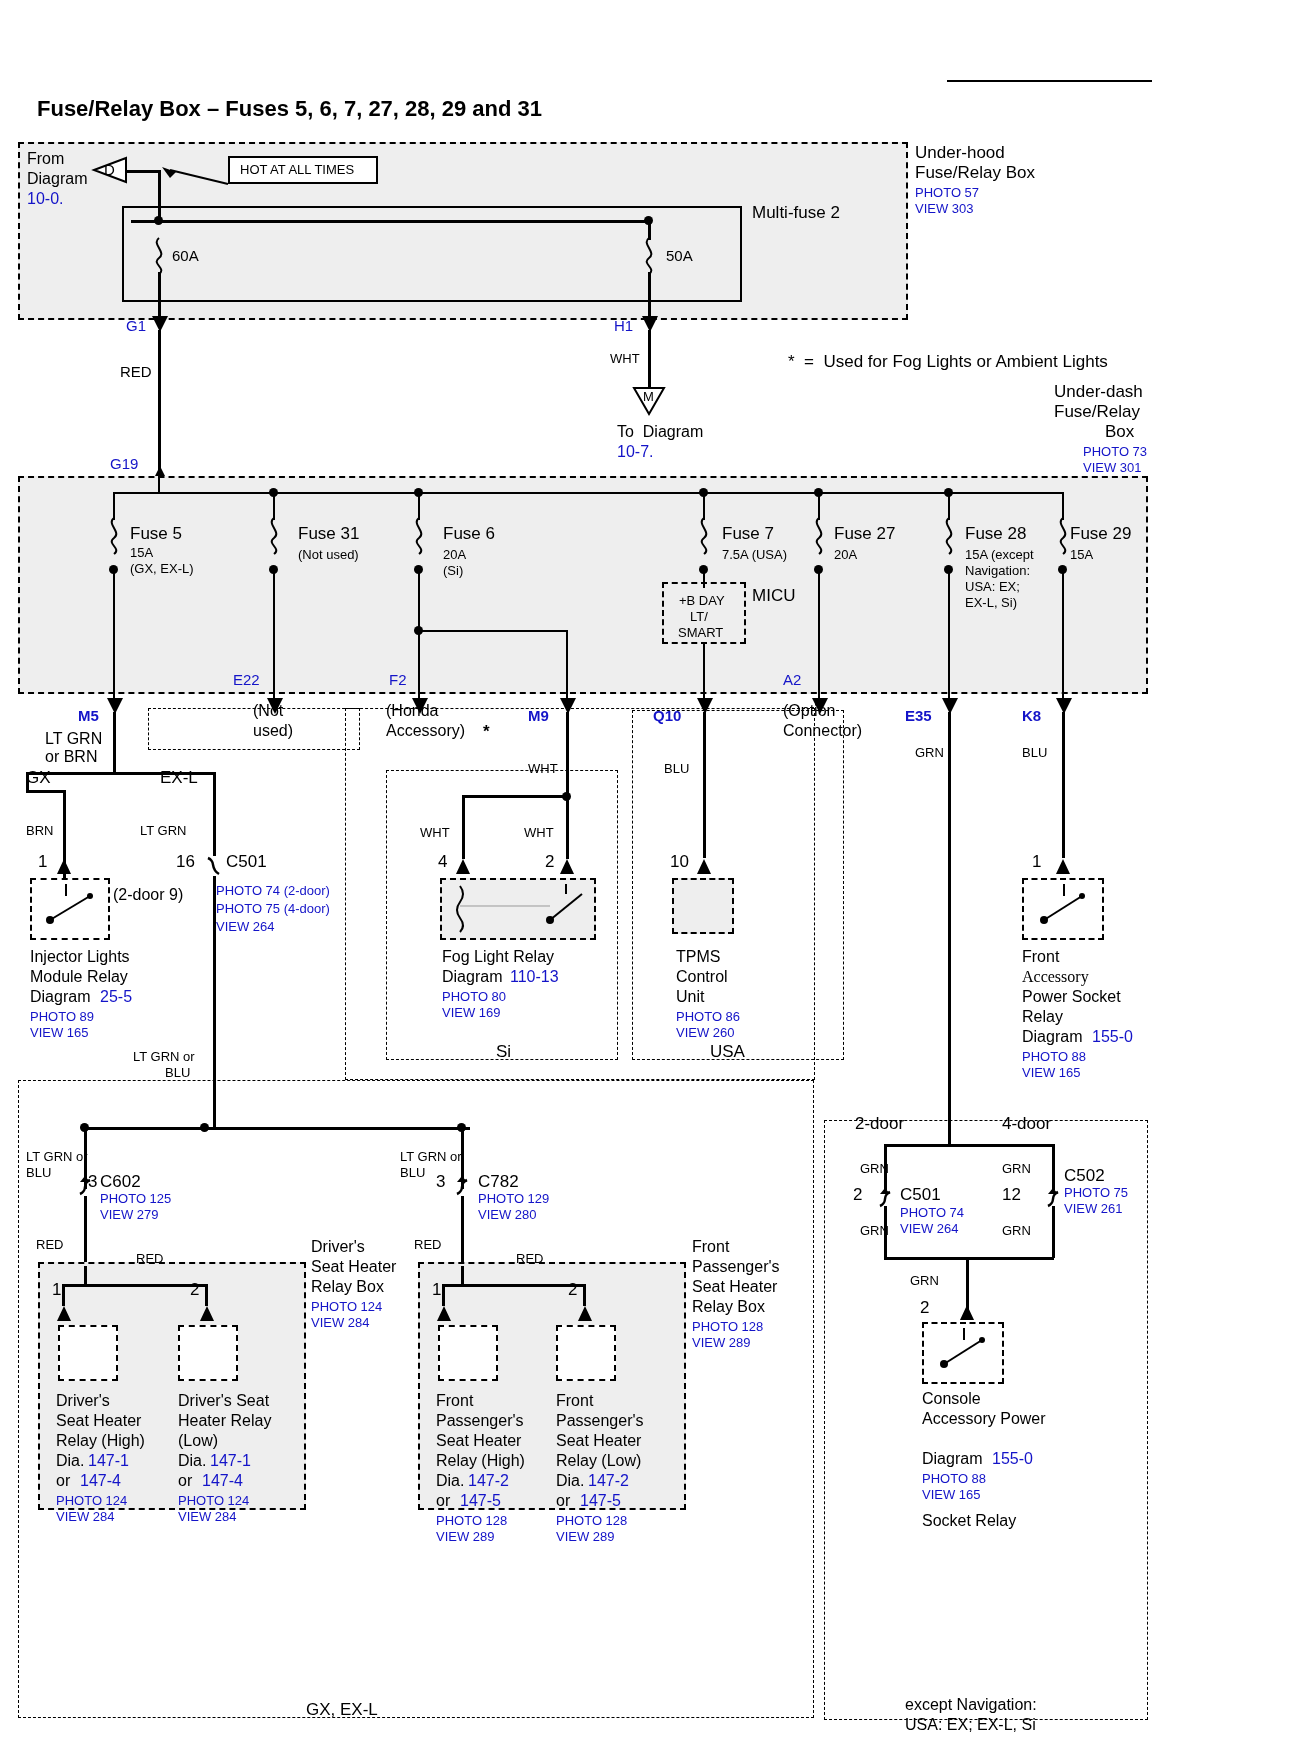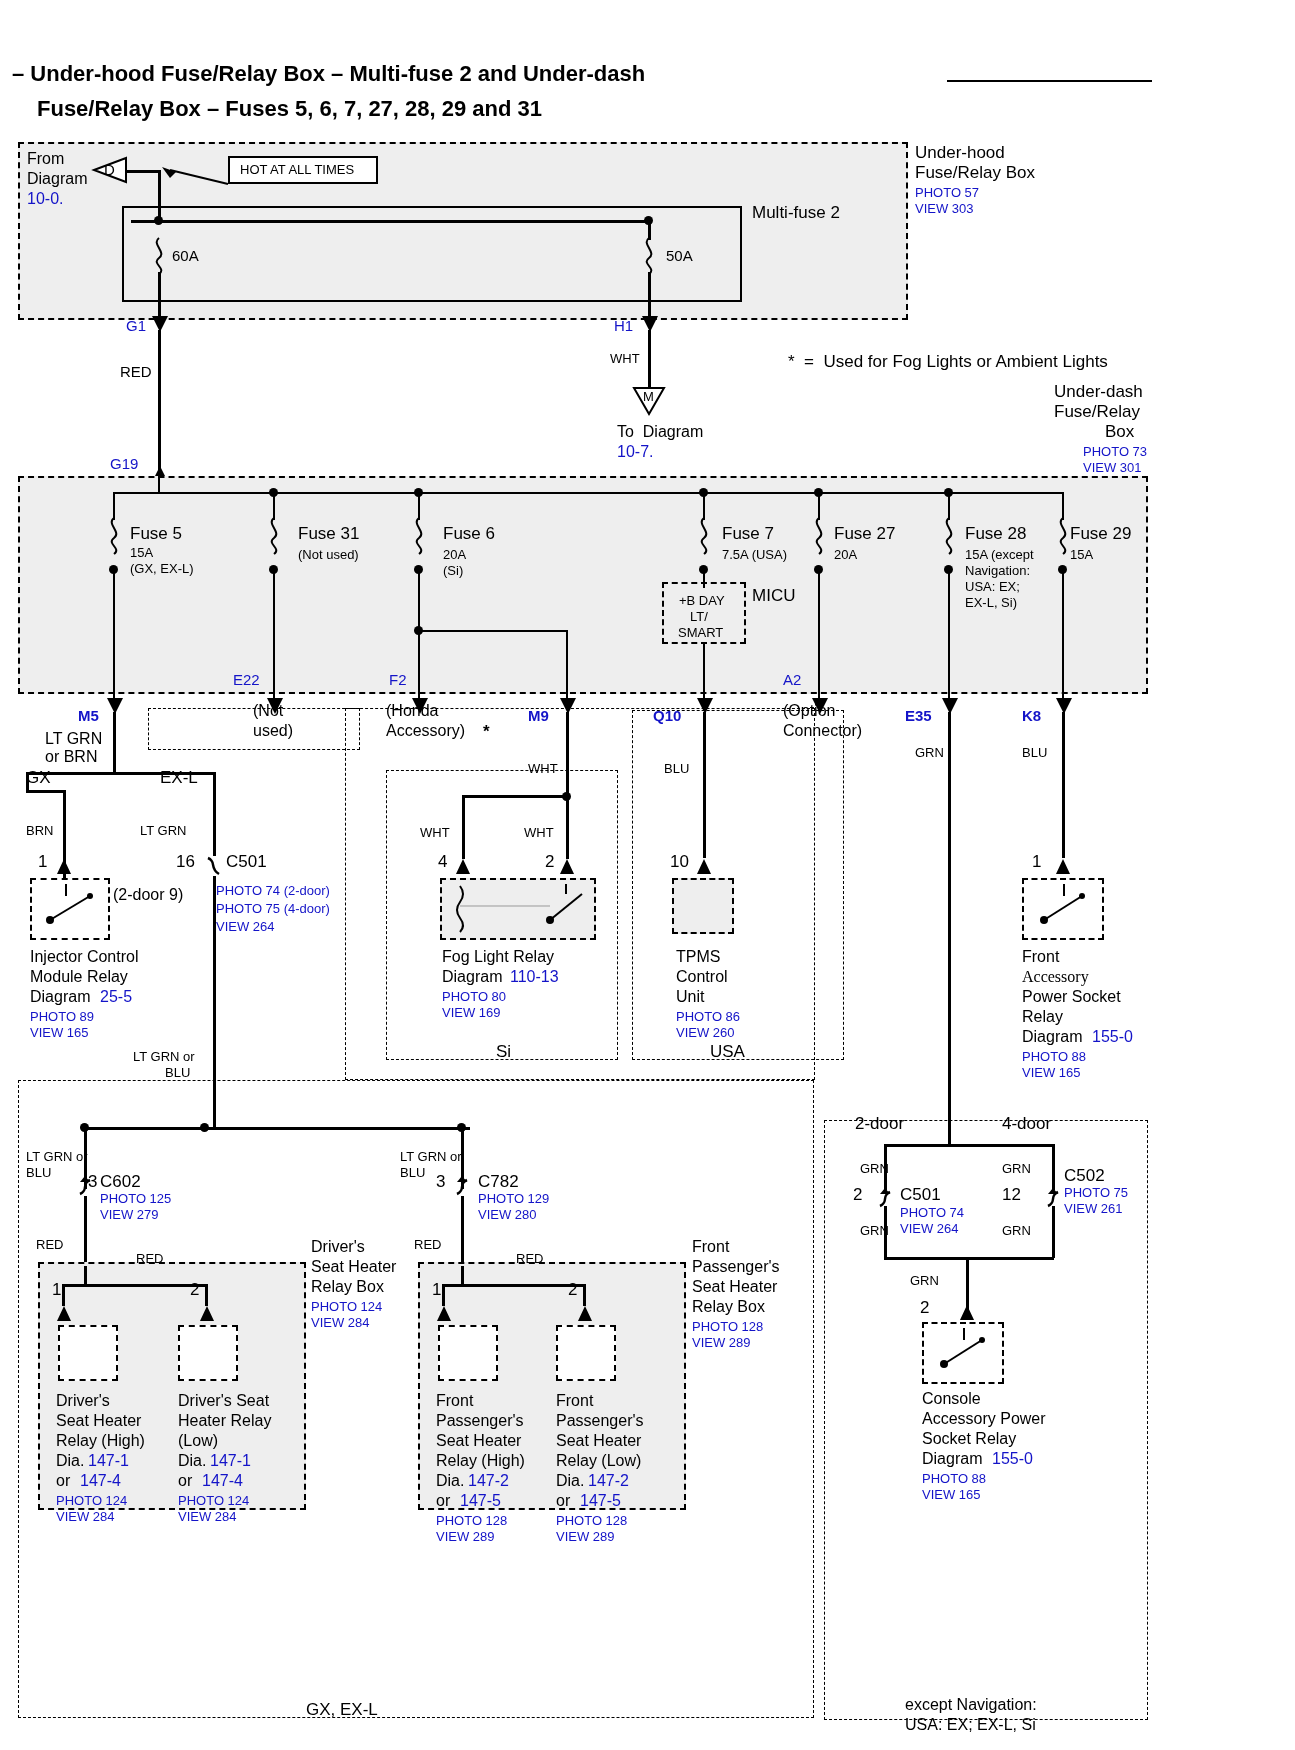--- a/index.html
+++ b/index.html
@@ -76,21 +76,20 @@
     width: 9px; height: 9px; border-radius: 50%;
     background: #000; 
   }
   svg { display: block; overflow: visible; }
 </style>
 </head>
 <body>
 
 <div id="page">
 
-  <div class="abs t subtitle" style="left:12px; top:62px;">– Under-hood Fuse/Relay Box – Multi-fuse 2 and Under-dash</div>
   <div class="abs t subtitle" style="left:37px; top:97px;">Fuse/Relay Box – Fuses 5, 6, 7, 27, 28, 29 and 31</div>
 
   <div class="abs wh-thin" style="left:947px; top:80px; width:205px;"></div>
 
   <div class="abs shaded" style="left:18px; top:142px; width:890px; height:178px;"></div>
 
   <div class="abs t lbl-lg" style="left:915px; top:143px;">Under-hood</div>
   <div class="abs t lbl-lg" style="left:915px; top:163px;">Fuse/Relay Box</div>
   <div class="abs t lbl-sm blue" style="left:915px; top:186px;">PHOTO 57</div>
   <div class="abs t lbl-sm blue" style="left:915px; top:202px;">VIEW 303</div>
@@ -390,21 +389,21 @@
 
   <div class="abs relaybox" style="left:30px; top:878px; width:80px; height:62px;">
     <svg width="76" height="58" viewBox="0 0 76 58">
       <circle cx="18" cy="40" r="4" fill="#000"></circle>
       <line x1="18" y1="40" x2="58" y2="16" stroke="#000" stroke-width="2"></line>
       <line x1="34" y1="4" x2="34" y2="16" stroke="#000" stroke-width="2"></line>
       <circle cx="58" cy="16" r="3" fill="#000"></circle>
     </svg>
   </div>
   <div class="abs wv" style="left:63px; top:858px; height:22px;"></div>
-  <div class="abs t lbl-md" style="left:30px; top:948px;">Injector Control</div>
+  <div class="abs t lbl-md" style="left:30px; top:948px;">Injector Lights</div>
   <div class="abs t lbl-md" style="left:30px; top:968px;">Module Relay</div>
   <div class="abs t lbl-md" style="left:30px; top:988px;">Diagram</div>
   <div class="abs t lbl-md blue" style="left:100px; top:988px;">25-5</div>
   <div class="abs t lbl-sm blue" style="left:30px; top:1010px;">PHOTO 89</div>
   <div class="abs t lbl-sm blue" style="left:30px; top:1026px;">VIEW 165</div>
 
   <div class="abs wv" style="left:213px; top:790px; height:66px;"></div>
   <div class="abs t lbl-lg" style="left:176px; top:852px;">16</div>
   <div class="abs" style="left:205px; top:856px;">
     <svg width="18" height="22" viewBox="0 0 18 22">
@@ -685,19 +684,19 @@
   <div class="abs relaybox" style="left:922px; top:1322px; width:82px; height:62px;">
     <svg width="78" height="58" viewBox="0 0 78 58">
       <circle cx="20" cy="40" r="4" fill="#000"></circle>
       <line x1="20" y1="40" x2="58" y2="16" stroke="#000" stroke-width="2"></line>
       <line x1="40" y1="4" x2="40" y2="16" stroke="#000" stroke-width="2"></line>
       <circle cx="58" cy="16" r="3" fill="#000"></circle>
     </svg>
   </div>
   <div class="abs t lbl-md" style="left:922px; top:1390px;">Console</div>
   <div class="abs t lbl-md" style="left:922px; top:1410px;">Accessory Power</div>
-  <div class="abs t lbl-md" style="left:922px; top:1430px;">Socket Relay</div>
+  <div class="abs t lbl-md" style="left:922px; top:1512px;">Socket Relay</div>
   <div class="abs t lbl-md" style="left:922px; top:1450px;">Diagram</div>
   <div class="abs t lbl-md blue" style="left:992px; top:1450px;">155-0</div>
   <div class="abs t lbl-sm blue" style="left:922px; top:1472px;">PHOTO 88</div>
   <div class="abs t lbl-sm blue" style="left:922px; top:1488px;">VIEW 165</div>
 
 </div>
 
 </body></html>

